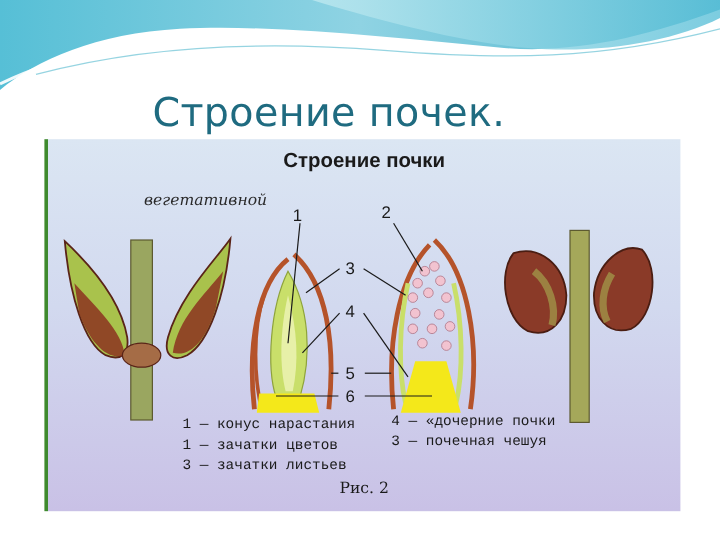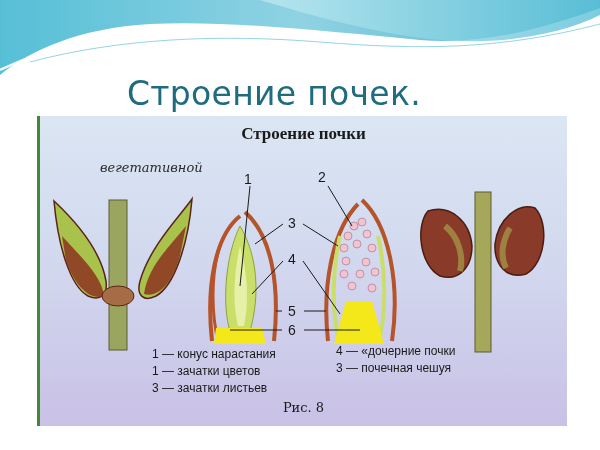--- a/index.html
+++ b/index.html
@@ -1,24 +1,24 @@
 <!DOCTYPE html>
 <html><head>
 <meta charset="utf-8">
 <style>
   html, body { margin:0; padding:0; }
   body { width:600px; height:450px; position:relative; overflow:hidden; background:#ffffff; font-family:"DejaVu Sans", sans-serif; }
   .wave { position:absolute; left:0; top:0; width:600px; height:80px; }
   .slide-title { position:absolute; left:0; top:74px; width:548px; text-align:center; font-family:"DejaVu Sans", sans-serif; font-size:33px; color:#1f6b80; letter-spacing:0.3px; }
   .panel { position:absolute; left:37px; top:116px; width:530px; height:310px; background:linear-gradient(180deg,#dbe6f3 0%,#d2d9ef 45%,#c9c1e6 100%); border-left:3px solid #3f8a2e; box-sizing:border-box; overflow:hidden; }
-  .panel-title { position:absolute; left:0; width:100%; top:8px; text-align:center; font-family:Liberation Serif, serif; font-weight:bold; font-size:17px; color:#1a1a1a; }
+  .panel-title { position:absolute; left:0; width:100%; top:8px; text-align:center; font-family:Liberation Sans, sans-serif; font-weight:bold; font-size:17px; color:#1a1a1a; }
   .side-label { position:absolute; font-family:"DejaVu Serif", serif; font-style:italic; font-size:13px; color:#2a2a2a; }
   .diagram { position:absolute; left:0; top:0; width:530px; height:310px; }
   .num { font-family:"Liberation Sans", sans-serif; font-size:14px; fill:#1a1a1a; }
-  .legend { position:absolute; font-family:Liberation Sans, sans-serif; font-size:12px; color:#1a1a1a; line-height:17px; }
+  .legend { position:absolute; font-family:Liberation Mono, monospace; font-size:12px; color:#1a1a1a; line-height:17px; }
   .legend div { white-space:nowrap; }
   .fig { position:absolute; top:284px; left:0; width:100%; text-align:center; font-family:"DejaVu Serif", serif; font-size:13px; color:#1a1a1a; }
 </style>
 </head>
 <body>
 
 <svg class="wave" viewBox="0 0 600 80" preserveAspectRatio="none">
   <defs>
     <linearGradient id="wg1" x1="0" y1="0" x2="1" y2="0">
       <stop offset="0" stop-color="#56bfd6"></stop>
@@ -105,25 +105,25 @@
     </g>
     <text class="num" x="204" y="68">1</text>
     <text class="num" x="278" y="66">2</text>
     <text class="num" x="248" y="112">3</text>
     <text class="num" x="248" y="148">4</text>
     <text class="num" x="248" y="200">5</text>
     <text class="num" x="248" y="219">6</text>
   </svg>
 
   <div class="panel-title">Строение почки</div>
-  <div class="side-label" style="left:60px; top:44px;">вегетативной</div>
+  <div class="side-label" style="left:80px; top:44px;">вегетативной</div>
 
   <div class="legend" style="left:112px; top:230px;">
     <div>1 — конус нарастания</div>
     <div>1 — зачатки цветов</div>
     <div>3 — зачатки листьев</div>
   </div>
-  <div class="legend" style="left:296px; top:227px;">
+  <div class="legend" style="left:286px; top:227px;">
     <div>4 — «дочерние почки</div>
     <div>3 — почечная чешуя</div>
   </div>
-  <div class="fig">Рис. 8</div>
+  <div class="fig">Рис. 2</div>
 </div>
 
 </body></html>

